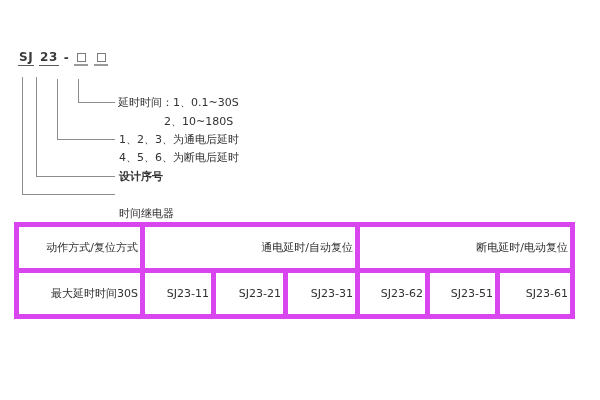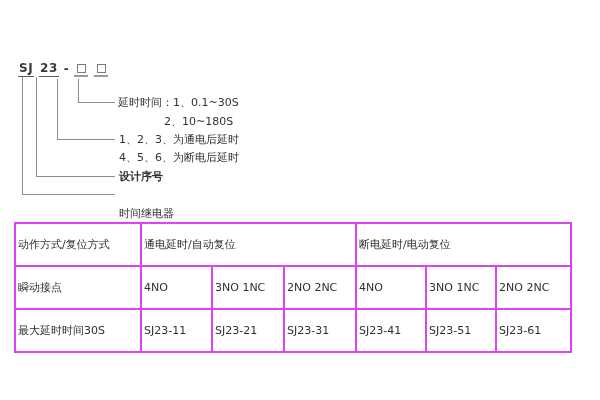--- a/index.html
+++ b/index.html
@@ -8,21 +8,21 @@
     position: relative;
     background: #ffffff;
     font-family: "DejaVu Sans", "Liberation Sans", sans-serif;
     color: #333333;
     overflow: hidden;
   }
   .abs { position: absolute; }
 
   
   .model-line {
-    left: 18px; top: 62px;
+    left: 18px; top: 51px;
     display: flex; align-items: center;
     font-size: 12px; font-weight: 600; color: #3a3a3a;
     letter-spacing: 0.5px;
   }
   .mark {
     display: inline-block;
     border-bottom: 1px solid #5a5a5a;
     padding: 0 1px 1px 1px;
     margin-right: 5px;
     line-height: 13px;
@@ -53,22 +53,22 @@
   table.spec {
     position: absolute;
     left: 14px; top: 222px;
     border-collapse: collapse;
     table-layout: fixed;
     width: 556px;
     font-size: 11px;
     color: #2f2f2f;
   }
   table.spec td {
-    border: 2px solid #d946ef;
-    text-align: left;
+    border: 5px solid #d946ef;
+    text-align: right;
     vertical-align: middle;
     height: 20px;
     padding: 13px 2px;
     white-space: nowrap;
     overflow: hidden;
   }
 </style>
 </head>
 <body>
 
@@ -113,31 +113,22 @@
       <col style="width:70px">
       <col style="width:75px">
   </colgroup>
   <tbody>
     <tr>
       <td>动作方式/复位方式</td>
       <td colspan="3">通电延时/自动复位</td>
       <td colspan="3">断电延时/电动复位</td>
     </tr>
     <tr>
-      <td>瞬动接点</td>
-      <td>4NO</td>
-      <td>3NO 1NC</td>
-      <td>2NO 2NC</td>
-      <td>4NO</td>
-      <td>3NO 1NC</td>
-      <td>2NO 2NC</td>
-    </tr>
-    <tr>
       <td>最大延时时间30S</td>
       <td>SJ23-11</td>
       <td>SJ23-21</td>
       <td>SJ23-31</td>
-      <td>SJ23-41</td>
+      <td>SJ23-62</td>
       <td>SJ23-51</td>
       <td>SJ23-61</td>
     </tr>
   </tbody>
 </table>
 
 </body></html>

